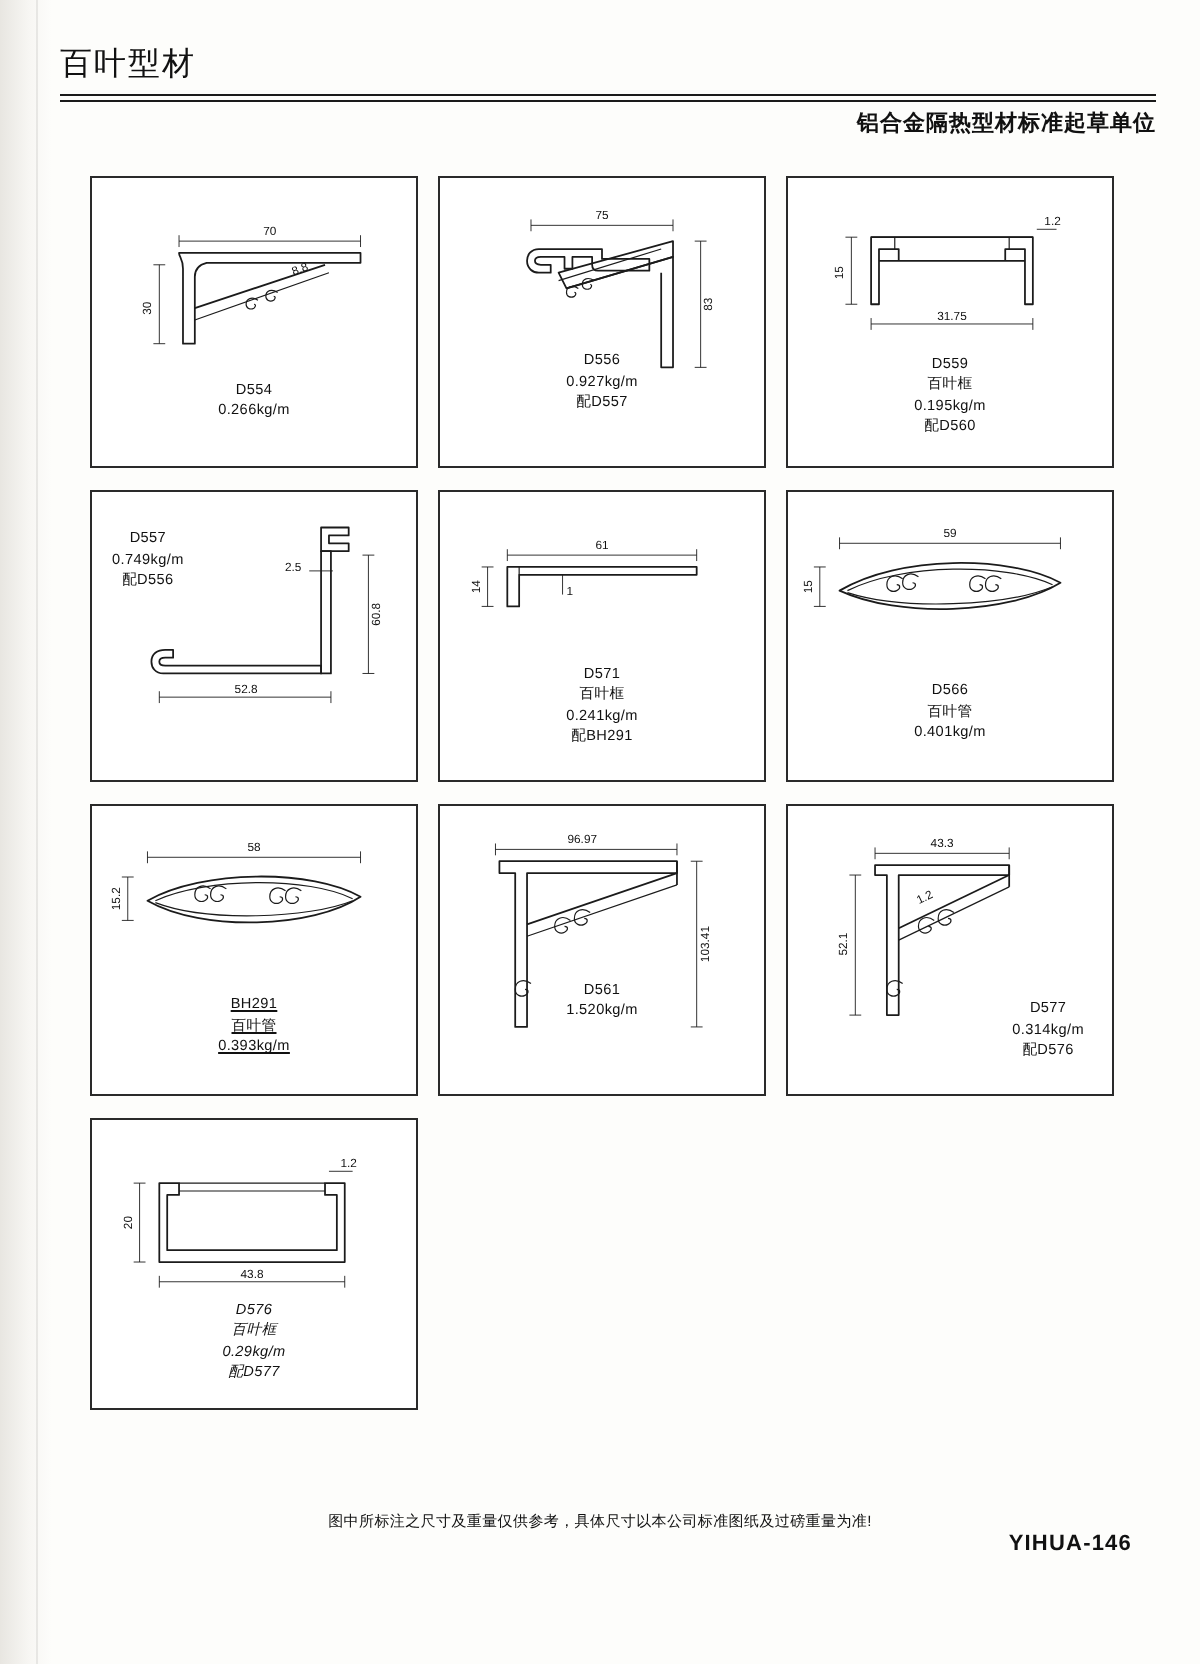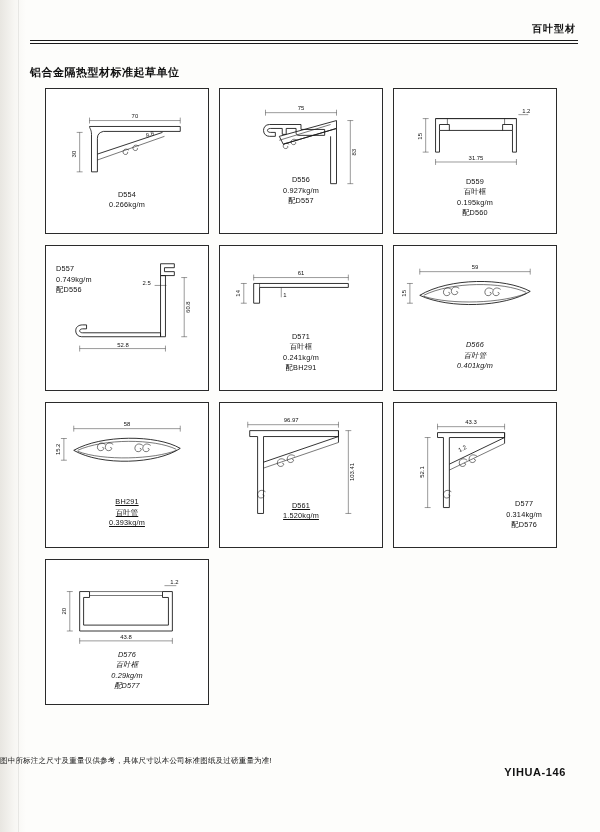--- a/index.html
+++ b/index.html
@@ -36,40 +36,40 @@
   }
 
   
   .header {
     position: absolute;
     left: 30px;
     right: 22px;
     top: 22px;
   }
   .hdr-title-cn {
-    text-align: right;
-    font-size: 10px;
+    font-size: 16px;
     letter-spacing: 1px;
     color: #111;
-    font-weight: bold;
+    font-weight: normal;
     padding-right: 2px;
   }
   .hdr-rule {
     margin-top: 4px;
     height: 0;
     border-top: 1.6px solid #1a1a1a;
   }
   .hdr-rule2 {
     margin-top: 2px;
     height: 0;
     border-top: 0.8px solid #1a1a1a;
     width: 100%;
   }
   .hdr-sub {
-    margin-top: 21px;
+    margin-top: 3px;
+    text-align: right;
     font-size: 11px;
     font-weight: bold;
     letter-spacing: 0.5px;
   }
 
   
   .grid {
     position: absolute;
     left: 45px;
     top: 88px;
@@ -100,34 +100,34 @@
     white-space: pre-line;
     letter-spacing: 0.2px;
   }
 
   
   .cap-c1 { right: 8px;  bottom: 10px; text-align: center; }
   .cap-c2 { left: 50%; transform: translateX(-50%); bottom: 22px; }
   .cap-c3 { left: 50%; transform: translateX(-50%); bottom: 26px; }
   .cap-c4 { left: 50%; transform: translateX(-50%); bottom: 14px; }
   .cap-c5 { left: 50%; transform: translateX(-50%); bottom: 26px; }
-  .cap-c6 { left: 10px; top: 18px; text-align: left; }
+  .cap-c6 { left: 10px; top: 18px; text-align: center; }
   .cap-c7 { left: 50%; transform: translateX(-50%); bottom: 16px; text-align: center; }
-  .cap-c8 { left: 50%; transform: translateX(-50%); bottom: 18px; font-style: italic; }
+  .cap-c8 { left: 50%; transform: translateX(-50%); bottom: 18px; }
   .cap-c9 { left: 50%; transform: translateX(-50%); bottom: 18px; text-decoration: underline; }
-  .cap-c10 { left: 50%; transform: translateX(-50%); bottom: 25px; text-decoration: underline; }
+  .cap-c10 { left: 50%; transform: translateX(-50%); bottom: 36px; }
   .cap-c11 { right: 14px; bottom: 16px; }
   .cap-c12 { left: 50%; transform: translateX(-50%); bottom: 12px; font-style: italic; }
 
   
   .footer-note {
     position: absolute;
     left: 0; right: 0;
     top: 756px;
-    text-align: left;
+    text-align: center;
     font-size: 7.5px;
     color: #111;
     letter-spacing: 0.2px;
   }
   .footer-code {
     position: absolute;
     right: 34px;
     top: 766px;
     font-size: 11px;
     font-weight: bold;

